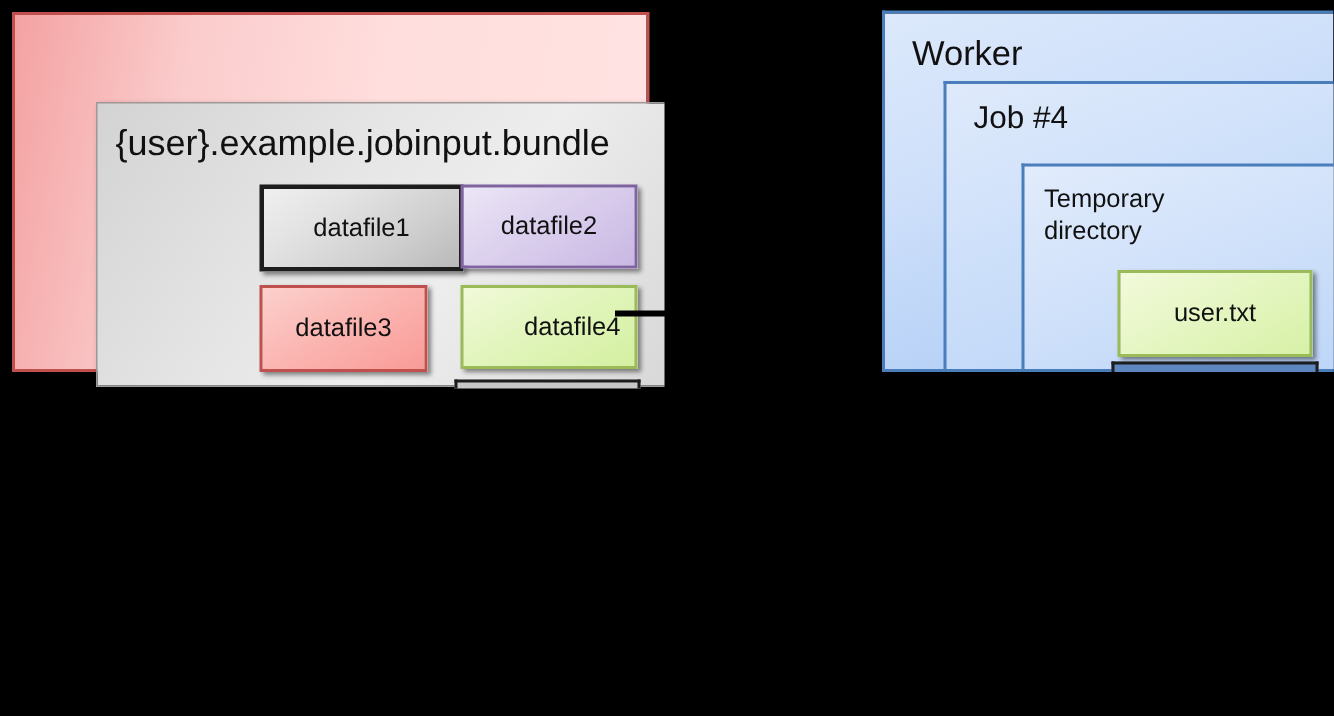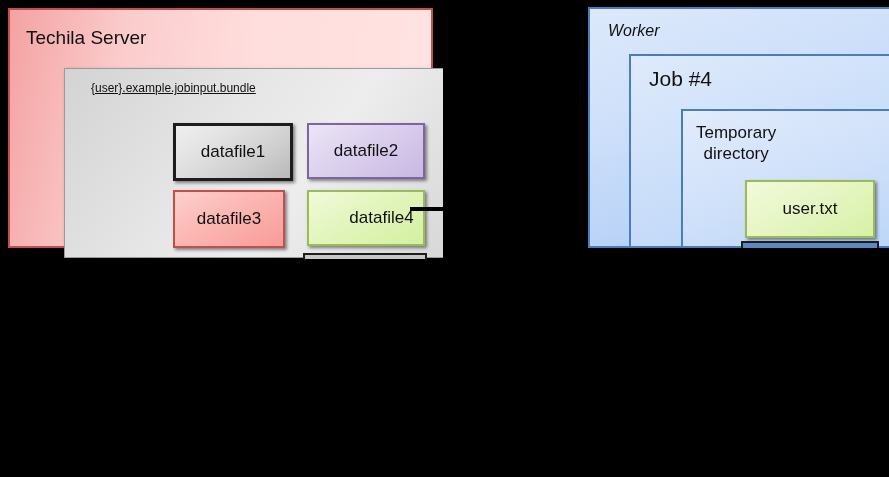--- a/index.html
+++ b/index.html
@@ -53,42 +53,41 @@
     left: 54px;
     top: 58px;
     width: 379px;
     height: 190px;
     border: 1px solid #9a9a9a;
     border-right: none;
     background: linear-gradient(125deg, #d3d3d3 0%, #e6e6e6 40%, #ededed 62%, #d8d8d8 100%);
     box-shadow: 2px 2px 4px rgba(0,0,0,0.35);
   }
   #bundle-box > .box-label {
-    left: 26px;
+    left: 12px;
     top: 12px;
-    font-size: 12px;
-    text-decoration: underline;
+    font-size: 24px;
   }
 
   
   .datafile {
     position: absolute;
     box-sizing: border-box;
     display: flex;
     align-items: center;
     justify-content: center;
     font-size: 17px;
     color: #111111;
     box-shadow: 2px 2px 3px rgba(0,0,0,0.45);
   }
 
   #datafile1 {
     left: 163px;
     top: 113px;
-    width: 120px;
+    width: 136px;
     height: 58px;
     border: 3px solid #1d1d1d;
     background: linear-gradient(145deg, #efefef 0%, #e3e3e3 30%, #cfcfcf 68%, #b9b9b9 100%);
   }
   #datafile2 {
     left: 297px;
     top: 113px;
     width: 118px;
     height: 56px;
     border: 2px solid #8064a2;
@@ -142,22 +141,21 @@
     top: 7px;
     width: 301px;
     height: 241px;
     border: 2px solid #4a7ebb;
     border-right: none;
     background: linear-gradient(160deg, #dce9fb 0%, #cfe0fa 35%, #b6d1f7 75%, #a8c8f6 100%);
   }
   #worker-box > .box-label {
     left: 18px;
     top: 12px;
-    font-size: 16px;
-    font-style: italic;
+    font-size: 23px;
   }
 
   #job-box {
     left: 39px;
     top: 45px;
     width: 262px;
     height: 194px;
     border: 2px solid #4a7ebb;
     border-right: none;
     background: linear-gradient(160deg, #dfeafb 0%, #cfe1fa 40%, #b9d3f7 100%);
@@ -174,21 +172,20 @@
     width: 212px;
     height: 139px;
     border: 2px solid #4a7ebb;
     border-right: none;
     background: linear-gradient(160deg, #e1ecfc 0%, #d2e2fa 45%, #bdd6f8 100%);
   }
   #tempdir-box > .box-label {
     left: 13px;
     top: 12px;
     font-size: 17px;
-    text-align: center;
   }
 
   #datatxt-box {
     position: absolute;
     left: 745px;
     top: 180px;
     width: 130px;
     height: 58px;
     box-sizing: border-box;
     display: flex;
@@ -212,21 +209,20 @@
     border-bottom: none;
     background: #5e87c0;
   }
 </style>
 </head>
 <body>
 
 <div id="canvas">
 
   <div class="box" id="techila-server">
-    <div class="box-label">Techila Server</div>
 
     <div class="box" id="bundle-box">
       <div class="box-label">{user}.example.jobinput.bundle</div>
     </div>
 
     <div class="datafile" id="datafile1">datafile1</div>
     <div class="datafile" id="datafile2">datafile2</div>
     <div class="datafile" id="datafile3">datafile3</div>
     <div class="datafile" id="datafile4">datafile4</div>
 

